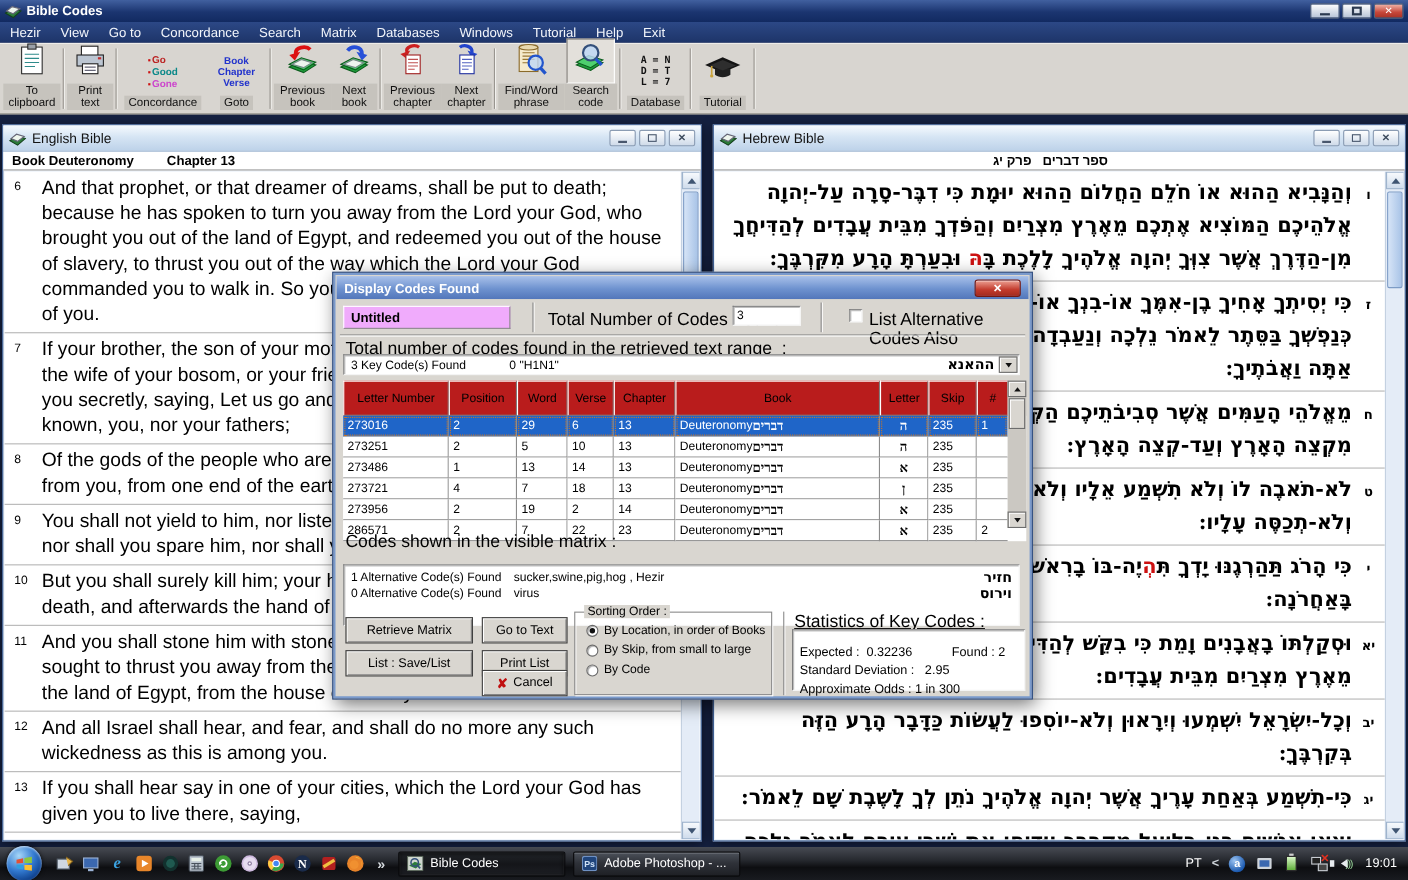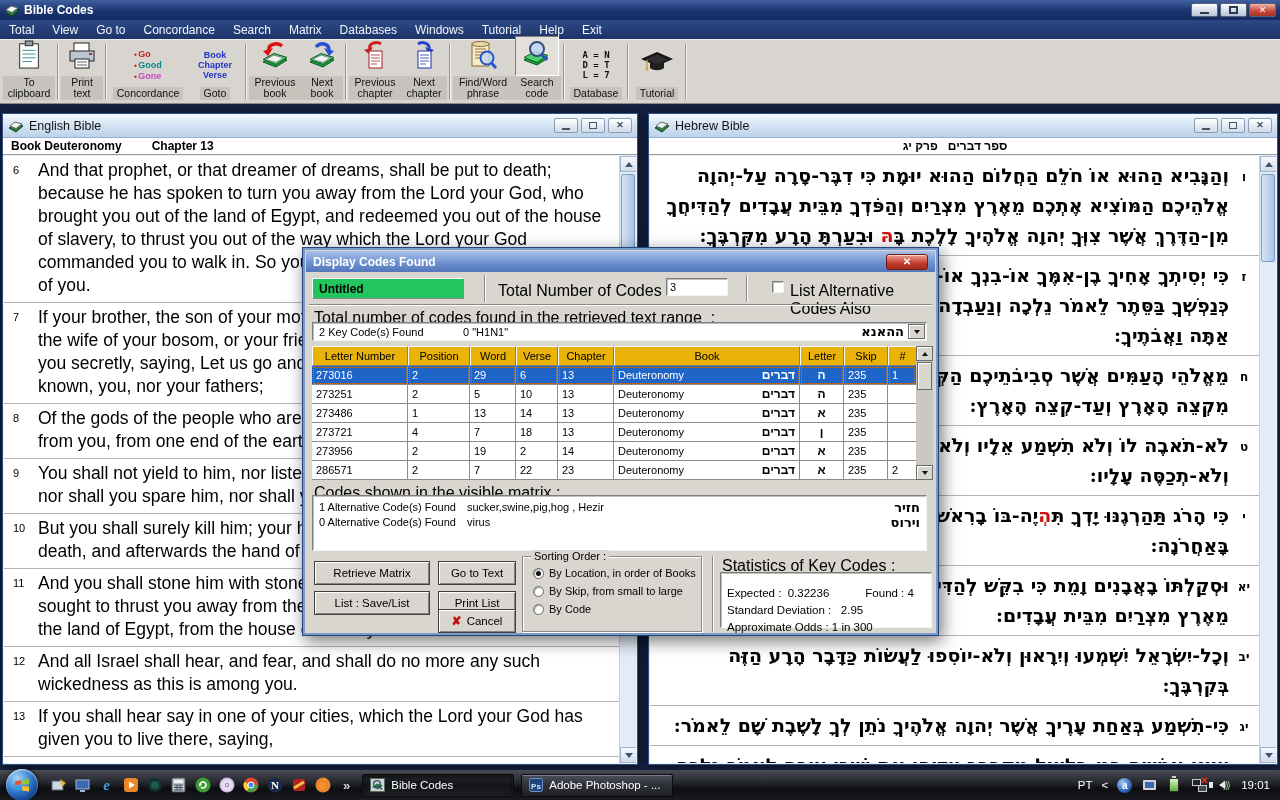--- a/index.html
+++ b/index.html
@@ -61,48 +61,48 @@
   .hpane{direction:rtl}
   .hverse{position:relative;padding:4px 30px 5px 10px;border-bottom:1px solid #b5b5b5;font-family:"DejaVu Serif","DejaVu Sans",serif;font-size:19px;line-height:30px;font-weight:bold;text-align:right;color:#000}
   .hnum{position:absolute;right:4px;top:6px;width:22px;text-align:center;font-size:12px;font-family:"DejaVu Sans",sans-serif}
   .redletter{color:#cc1111}
 
   
   .dialog{position:absolute;left:302px;top:247px;width:637px;height:389px;background:#d9d6d0;border:1px solid #24447c;box-shadow:inset 0 0 0 2px #7a9acc,3px 5px 16px rgba(0,0,0,.55);z-index:50;padding:3px;font-size:11px;color:#000}
   .dtitle{height:21px;background:linear-gradient(#a9c1ea,#6e92cf 55%,#5276ba);display:flex;align-items:center;color:#fff;font-weight:bold;font-size:12px;padding:0 7px}
   .dclose{margin-left:auto;width:42px;height:16px;border-radius:3px;background:linear-gradient(#eda193,#c23a2c 60%,#a32b1e);border:1px solid #76180f;display:flex;align-items:center;justify-content:center;color:#fff;font-size:10px;font-weight:bold;box-shadow:inset 0 1px 0 rgba(255,255,255,.55)}
   .dbody{position:relative;height:342px;background:#d9d6d0}
-  .raisedpanel{position:absolute;background:#22c55e;border:1px solid;border-color:#fff #8a8a8a #8a8a8a #fff}
+  .raisedpanel{position:absolute;background:#f0abfc;border:1px solid;border-color:#fff #8a8a8a #8a8a8a #fff}
   .sunkw{background:#fff;border:1px solid;border-color:#7e7e7e #f4f4f4 #f4f4f4 #7e7e7e;box-shadow:inset 1px 1px 0 rgba(0,0,0,.25)}
   .vsep{position:absolute;width:2px;border-left:1px solid #8a8a8a;border-right:1px solid #fff}
   .hsep{position:absolute;height:2px;border-top:1px solid #8a8a8a;border-bottom:1px solid #fff}
   .dlabel{position:absolute;font-size:16px}
   .combo{position:absolute;left:6px;top:50px;right:8px;height:19px;display:flex;align-items:center}
   .combo .cc{position:absolute;left:6px}
   .combo .cd{position:absolute;left:150px}
   .combo .ch{position:absolute;right:22px;font-weight:bold;font-family:"DejaVu Serif","DejaVu Sans",serif;font-size:13px}
   .combo .arrow{position:absolute;right:1px;top:1px;bottom:1px;width:17px;background:#d9d6d0;border:1px solid #6d6d6d;box-shadow:inset 1px 1px 0 #fff;display:flex;align-items:center;justify-content:center}
   .tri-dn-s{width:0;height:0;border-left:3.5px solid transparent;border-right:3.5px solid transparent;border-top:4.5px solid #111}
 
   .dtable{position:absolute;left:6px;top:74px;width:621px}
   .thead{display:flex}
-  .th{height:20px;background:#eab308;border:1px solid;border-color:#fff #7e7e7e #7e7e7e #fff;font-size:11px;display:flex;align-items:center;justify-content:center;overflow:hidden}
+  .th{height:32px;background:#b91c1c;border:1px solid;border-color:#fff #7e7e7e #7e7e7e #fff;font-size:11px;display:flex;align-items:center;justify-content:center;overflow:hidden}
   .trow{display:flex;background:#fff}
   .td{height:19px;border-right:1px solid #8c8c8c;border-bottom:1px solid #8c8c8c;font-size:11px;display:flex;align-items:center;padding-left:4px;overflow:hidden;background:#fff}
   .c1{width:96px}.c2{width:62px}.c3{width:46px}.c4{width:42px}.c5{width:56px}.c6{width:186px}.c7{width:44px}.c8{width:44px}.c9{width:28px;border-right:none}
-  .td.book{justify-content:space-between;padding-right:4px}
-  .td .he,.td.heb{font-family:Liberation Sans, sans-serif;font-weight:bold;font-size:12px}
+  .td.book{padding-right:4px}
+  .td .he,.td.heb{font-family:Liberation Serif, serif;font-weight:bold;font-size:12px}
   .td.heb{justify-content:center;padding-left:0}
   .trow.sel .td{background:#1f65c8;color:#fff;outline:1px dotted #c8762a;outline-offset:-2px}
   .tscroll{position:absolute;right:0;top:0;width:17px;height:134px;background:#cbc8c2}
   .tsbtn{position:absolute;left:0;width:17px;height:15px;background:#d9d6d0;border:1px solid #6d6d6d;box-shadow:inset 1px 1px 0 #fff;display:flex;align-items:center;justify-content:center}
   .tsthumb{position:absolute;left:1px;top:16px;width:15px;height:28px;background:#d9d6d0;border:1px solid #6d6d6d;box-shadow:inset 1px 1px 0 #fff}
   .tri-up-s{width:0;height:0;border-left:3.5px solid transparent;border-right:3.5px solid transparent;border-bottom:4.5px solid #111}
 
-  .matrixbox{position:absolute;left:6px;top:223px;right:8px;height:56px;padding:4px 6px}
+  .matrixbox{position:absolute;left:6px;top:241px;right:8px;height:56px;padding:4px 6px}
   .mrow{display:flex;font-size:11px;line-height:15px}
   .mrow .mc{width:148px}
   .mrow .mw{flex:1}
   .mrow .mh{font-family:"DejaVu Serif","DejaVu Sans",serif;font-weight:bold;font-size:13px;direction:rtl}
 
   .dbtn{position:absolute;background:#d9d6d0;border:1px solid #404040;box-shadow:inset 1px 1px 0 #fff,inset -1px -1px 0 #848484;font-size:11.5px;display:flex;align-items:center;justify-content:center;color:#000}
   .redx{color:#c01010;font-weight:bold;margin-right:5px;font-size:12px}
 
   .grp{position:absolute;border:1px solid #8a8a8a;box-shadow:inset 1px 1px 0 #fff,1px 1px 0 #fff}
   .grp .legend{position:absolute;top:-7px;left:8px;background:#d9d6d0;padding:0 3px;font-size:11px}
@@ -155,21 +155,21 @@
     <div class="wbtn">
         <span class="g-max"></span>
       </div>
     <div class="wbtn close">
         <span>✕</span>
       </div>
   </div>
 </div>
 
 <div class="menubar">
-  <span class="mi">Total</span>
+  <span class="mi">Hezir</span>
   <span class="mi">View</span>
   <span class="mi">Go to</span>
   <span class="mi">Concordance</span>
   <span class="mi">Search</span>
   <span class="mi">Matrix</span>
   <span class="mi">Databases</span>
   <span class="mi">Windows</span>
   <span class="mi">Tutorial</span>
   <span class="mi">Help</span>
   <span class="mi">Exit</span>
@@ -463,21 +463,21 @@
     <div class="vsep" style="left:178px;top:3px;height:27px"></div>
     <span class="dlabel" style="left:192px;top:10px">Total Number of Codes Found :</span>
     <input class="sunkw" style="position: absolute; left: 360px; top: 6px; width: 62px; height: 18px; font-size: 11px; padding: 0px 3px; font-family: &quot;Liberation Sans&quot;, sans-serif;" readonly="" value="3">
     <div class="vsep" style="left:440px;top:3px;height:27px"></div>
     <div class="cbx sunkw" style="left:466px;top:9px"></div>
     <span class="dlabel" style="left:484px;top:10px">List Alternative Codes Also</span>
     <div class="hsep" style="left:3px;right:3px;top:32px"></div>
 
     <span class="dlabel" style="left:8px;top:37px">Total number of codes found in the retrieved text range&nbsp; :</span>
     <div class="combo sunkw">
-      <span class="cc">2 Key Code(s) Found</span>
+      <span class="cc">3 Key Code(s) Found</span>
       <span class="cd">0 "H1N1"</span>
       <span class="ch">ההאנא</span>
       <span class="arrow">
           <span class="tri-dn-s"></span>
         </span>
     </div>
 
     <div class="dtable">
       <div class="thead">
         <div class="th c1">Letter Number</div>
@@ -630,21 +630,21 @@
           <span class="radio"></span>
           <span>By Code</span>
         </div>
     </div>
 
     <div class="vsep" style="left:406px;top:284px;height:76px"></div>
     <span class="dlabel" style="left:416px;top:285px;text-decoration:underline">Statistics of Key Codes :</span>
     <div class="sunkw" style="position:absolute;left:414px;top:300px;width:212px;height:56px;padding-top:12px">
       <div class="statline">
           <span>Expected :&nbsp;&nbsp;0.32236</span>
-          <span class="f2">Found : 4</span>
+          <span class="f2">Found : 2</span>
         </div>
       <div class="statline">Standard Deviation :&nbsp;&nbsp;&nbsp;2.95</div>
       <div class="statline">Approximate Odds : 1 in 300</div>
     </div>
   </div>
 </div>
 
 <div class="taskbar">
   <div class="orb">
     <svg width="16" height="14" viewBox="0 0 16 14">

